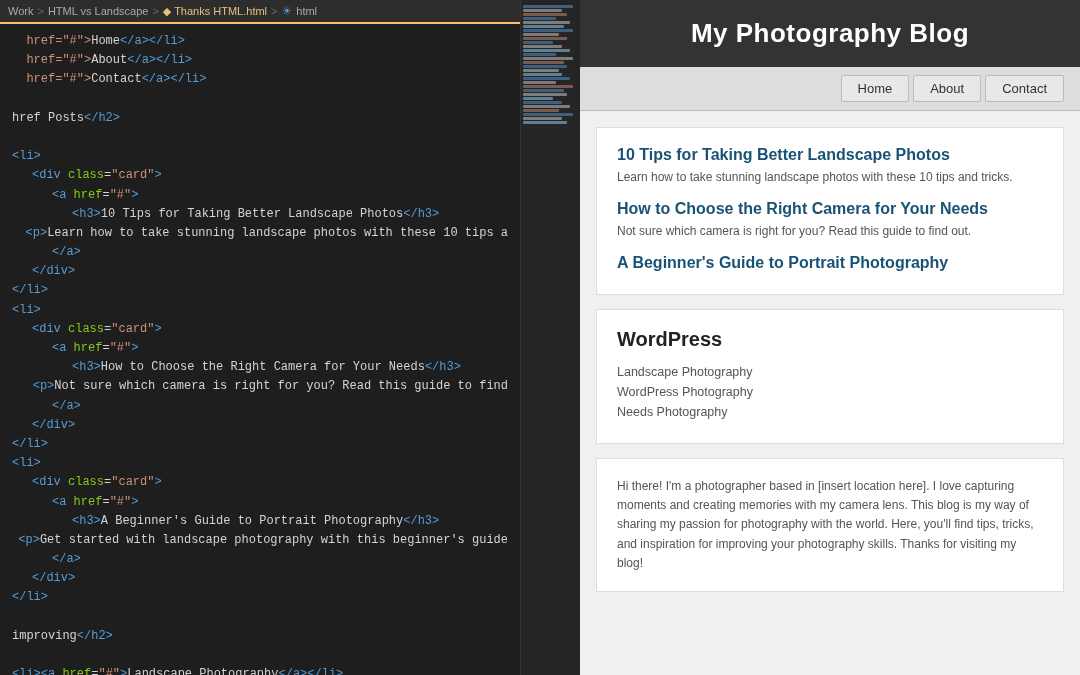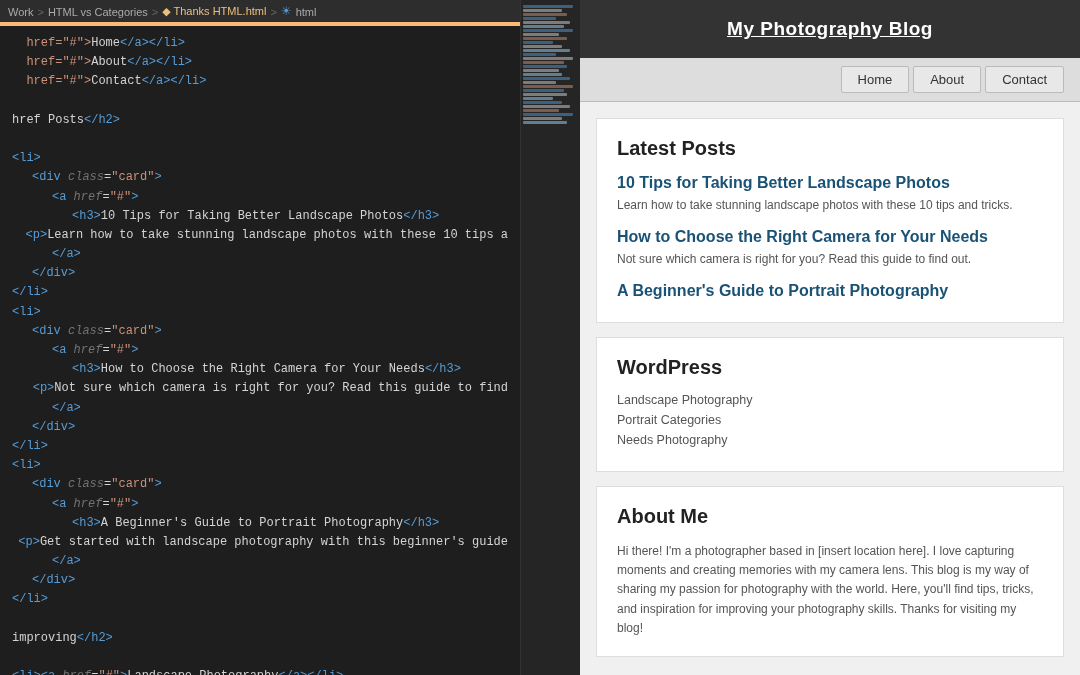--- a/index.html
+++ b/index.html
@@ -15,23 +15,23 @@
       flex-shrink: 0;
       display: flex;
       flex-direction: column;
     }
 
     .editor-breadcrumb {
       background: #2d2d2d;
       padding: 4px 8px;
       font-size: 11px;
       color: #aaa;
-      border-bottom: 4px solid #fdba74;
-      display: flex;
-      align-items: flex-end;
+      border-bottom: 2px solid #fdba74;
+      display: flex;
+      align-items: center;
       gap: 4px;
       white-space: nowrap;
     }
 
     .breadcrumb-sep {
       color: #666;
     }
 
     .breadcrumb-file {
       color: #e8c07d;
@@ -46,21 +46,21 @@
       flex: 1;
       padding: 8px 12px;
       font-family: 'Courier New', Courier, monospace;
       font-size: 12px;
       line-height: 1.6;
       overflow: hidden;
     }
 
     .line { display: flex; white-space: pre; }
     .c-tag { color: #569cd6; }
-    .c-attr { color: #737373; font-style: italic; }
+    .c-attr { color: #84cc16; }
     .c-string { color: #ce9178; }
     .c-text { color: #d4d4d4; }
     .indent1 { display: inline-block; width: 20px; }
     .indent2 { display: inline-block; width: 40px; }
     .indent3 { display: inline-block; width: 60px; }
 
     
     .minimap {
       width: 60px;
       background: #252526;
@@ -90,24 +90,23 @@
     }
 
     .blog-header {
       background: #333;
       color: white;
       text-align: center;
       padding: 18px 20px;
     }
 
     .blog-title {
-      font-size: 19px;
+      font-size: 26px;
       font-weight: bold;
       letter-spacing: 0.5px;
-      text-decoration: underline;
     }
 
     .blog-nav {
       background: #ddd;
       display: flex;
       justify-content: flex-end;
       padding: 8px 16px;
       gap: 4px;
       border-bottom: 1px solid #bbb;
     }
@@ -174,21 +173,21 @@
       line-height: 1.6;
     }
   </style>
 </head>
 <body>
 
 <div class="code-editor">
   <div class="editor-breadcrumb">
     <span>Work</span>
     <span class="breadcrumb-sep">&gt;</span>
-    <span>HTML vs Categories</span>
+    <span>HTML vs Landscape</span>
     <span class="breadcrumb-sep">&gt;</span>
     <span class="breadcrumb-file">◆ Thanks HTML.html</span>
     <span class="breadcrumb-sep">&gt;</span>
     <span class="breadcrumb-icon">☀</span>
     <span>html</span>
   </div>
   <div class="editor-code">
     <div class="line"><span class="c-string">  href="#"&gt;</span><span class="c-text">Home</span><span class="c-tag">&lt;/a&gt;</span><span class="c-tag">&lt;/li&gt;</span></div>
     <div class="line"><span class="c-string">  href="#"&gt;</span><span class="c-text">About</span><span class="c-tag">&lt;/a&gt;</span><span class="c-tag">&lt;/li&gt;</span></div>
     <div class="line"><span class="c-string">  href="#"&gt;</span><span class="c-text">Contact</span><span class="c-tag">&lt;/a&gt;</span><span class="c-tag">&lt;/li&gt;</span></div>
@@ -267,33 +266,31 @@
     <h1 class="blog-title">My Photography Blog</h1>
   </div>
   <nav class="blog-nav">
     <button class="nav-btn">Home</button>
     <button class="nav-btn">About</button>
     <button class="nav-btn">Contact</button>
   </nav>
   <div class="blog-content">
 
     <div class="blog-section">
-      <h2 class="section-title">Latest Posts</h2>
       <a class="post-title" href="#">10 Tips for Taking Better Landscape Photos</a>
       <p class="post-desc">Learn how to take stunning landscape photos with these 10 tips and tricks.</p>
       <a class="post-title" href="#">How to Choose the Right Camera for Your Needs</a>
       <p class="post-desc">Not sure which camera is right for you? Read this guide to find out.</p>
       <a class="post-title" href="#">A Beginner's Guide to Portrait Photography</a>
     </div>
 
     <div class="blog-section">
       <h2 class="section-title">WordPress</h2>
       <a class="category-link" href="#">Landscape Photography</a>
-      <a class="category-link" href="#">Portrait Categories</a>
+      <a class="category-link" href="#">WordPress Photography</a>
       <a class="category-link" href="#">Needs Photography</a>
     </div>
 
     <div class="blog-section">
-      <h2 class="section-title">About Me</h2>
       <p class="about-text">Hi there! I'm a photographer based in [insert location here]. I love capturing moments and creating memories with my camera lens. This blog is my way of sharing my passion for photography with the world. Here, you'll find tips, tricks, and inspiration for improving your photography skills. Thanks for visiting my blog!</p>
     </div>
   </div>
 </div>
 
 </body></html>

